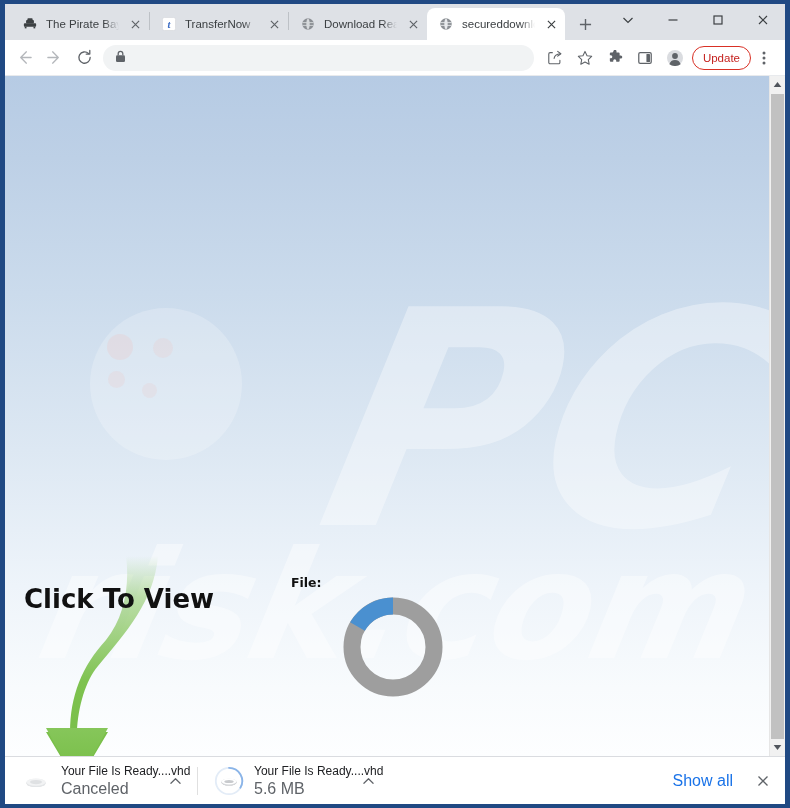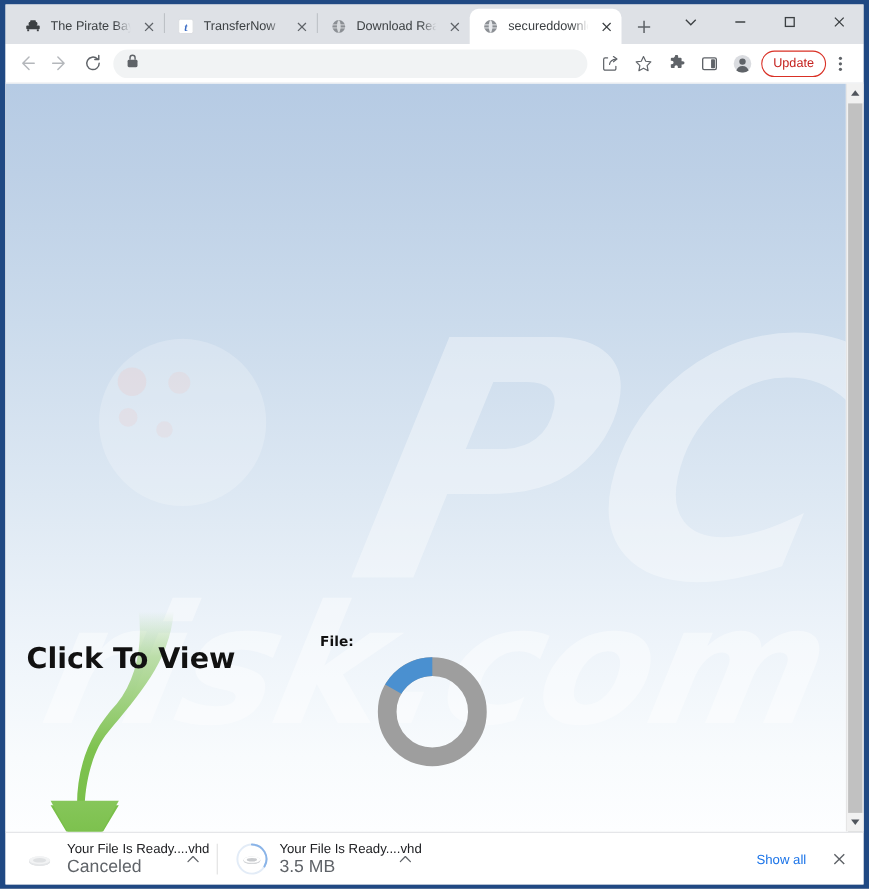--- a/index.html
+++ b/index.html
@@ -184,21 +184,21 @@
     display: flex; align-items: center; justify-content: center; position: relative; }
   .dltext { display: flex; flex-direction: column; justify-content: center; gap: 2px; min-width: 0; }
   .dlname { font-size: 12px; color: #202124; white-space: nowrap; }
   .dlstatus { font-size: 16px; color: #5f6368; white-space: nowrap; }
   .dlchev { width: 24px; height: 24px; flex: 0 0 24px;
     display: flex; align-items: center; justify-content: center; color: #5f6368; margin-left: 8px; }
   .dlsep { width: 1px; height: 28px; background: #e0e0e0; margin: 0 6px; }
   .shelf-right { margin-left: auto; display: flex; align-items: center; gap: 4px; }
   .showall {
     height: 28px; padding: 0 12px; border-radius: 4px;
-    color: #1a73e8; font-size: 12px;
+    color: #1a73e8; font-size: 16px;
     display: flex; align-items: center;
   }
   .shelfclose { width: 28px; height: 28px;
     display: flex; align-items: center; justify-content: center; color: #5f6368; }
 </style>
 </head>
 <body>
 
 <div id="app">
 
@@ -465,21 +465,21 @@
           <g transform="translate(4.5,7)">
             <ellipse cx="10.5" cy="9.6" rx="7.6" ry="2.9" fill="#b9bcc0"></ellipse>
             <path d="M2.9 9.6 v-1 a7.6 2.9 0 0 1 15.2 0 v1 a7.6 2.9 0 0 1 -15.2 0 z" fill="#d5d7da"></path>
             <ellipse cx="10.5" cy="8.5" rx="7.6" ry="2.9" fill="#ffffff"></ellipse>
             <ellipse cx="10.5" cy="8.5" rx="4.7" ry="1.6" fill="#c8cacd"></ellipse>
           </g>
         </svg>
       </span>
       <span class="dltext">
         <span class="dlname">Your File Is Ready....vhd</span>
-        <span class="dlstatus">3.5 MB</span>
+        <span class="dlstatus">5.6 MB</span>
       </span>
       <span class="dlchev">
         <svg width="11" height="8" viewBox="0 0 12 8">
             <path d="M1 6.5 L6 1.5 L11 6.5" stroke="#5f6368" stroke-width="1.3" fill="none" stroke-linecap="round" stroke-linejoin="round"></path>
           </svg>
       </span>
     </div>
 
     <div class="shelf-right">
       <div class="showall">

